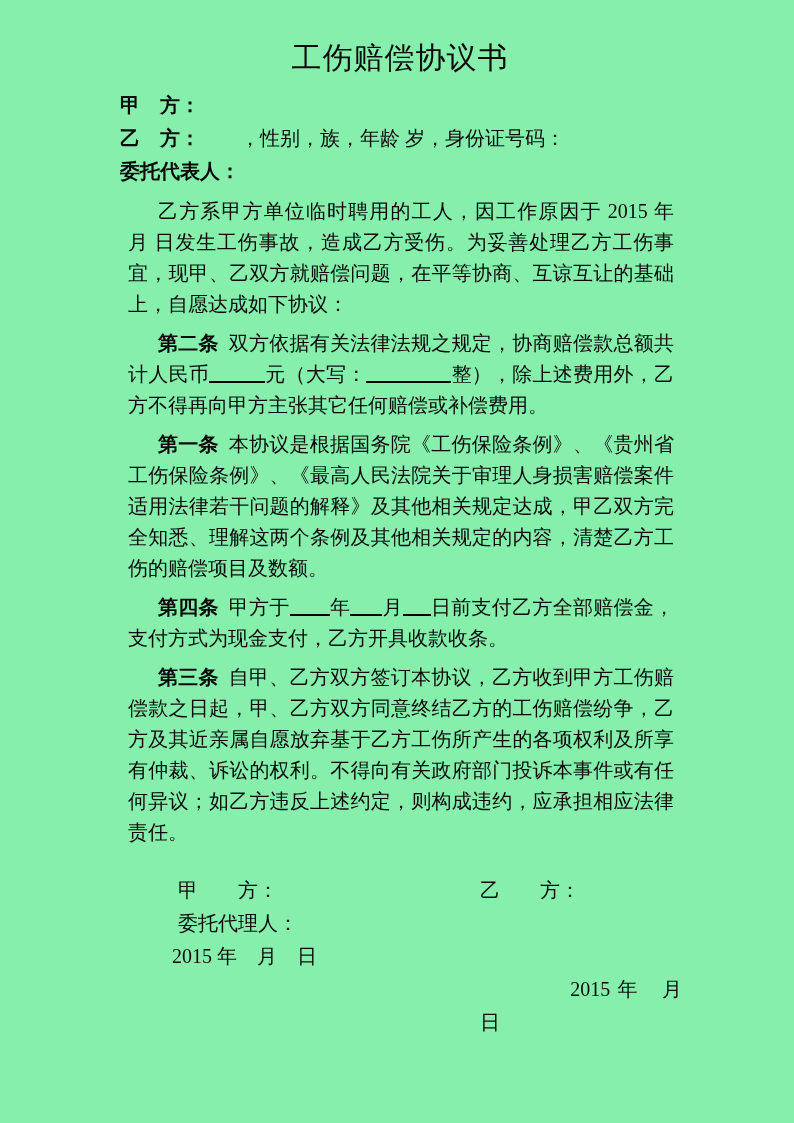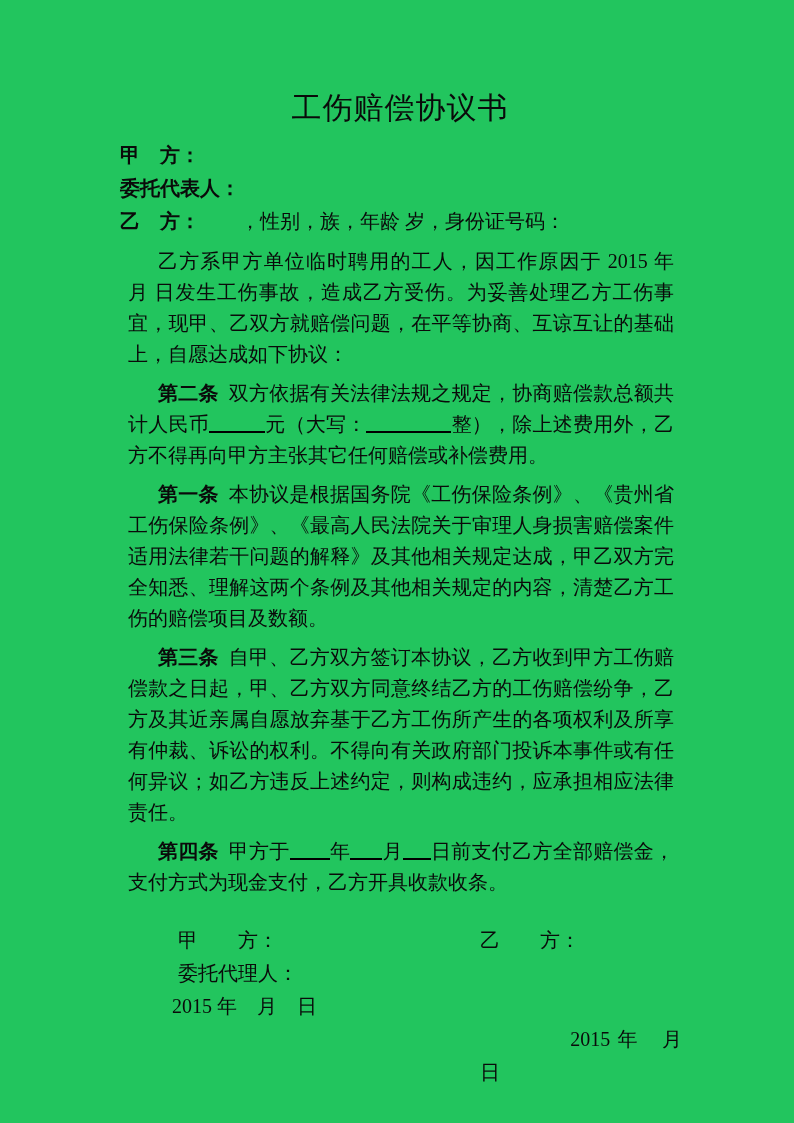--- a/index.html
+++ b/index.html
@@ -1,25 +1,25 @@
 <!DOCTYPE html>
 <html><head>
 <meta charset="utf-8">
 <style>
   html, body { margin: 0; padding: 0; background: #e8e8e8; }
   .page {
     position: relative;
     width: 794px;
     height: 1123px;
     margin: 0 auto;
-    background: #22c55e;
+    background: #86efac;
     color: #0a0a0a;
     font-family: "Liberation Serif", "DejaVu Serif", serif;
     box-sizing: border-box;
-    padding-top: 90px;
+    padding-top: 40px;
     overflow: hidden;
   }
   .doc-title {
     width: 560px;
     margin: 0 0 0 120px;
     text-align: center;
     font-family: "Liberation Sans", "DejaVu Sans", sans-serif;
     font-weight: 400;
     font-size: 30px;
     line-height: 36px;
@@ -58,30 +58,30 @@
 </style>
 </head>
 <body>
 
 <div class="page">
   <div class="doc-title">工伤赔偿协议书</div>
 
   <div class="content">
     <div class="parties" id="parties">
         <div class="party-line"><span class="party-label">甲　方：</span></div>
+        <div class="party-line"><span class="party-label">乙　方：</span><span class="party-value">　　，性别，族，年龄 岁，身份证号码：</span></div>
         <div class="party-line"><span class="party-label">委托代表人：</span></div>
-        <div class="party-line"><span class="party-label">乙　方：</span><span class="party-value">　　，性别，族，年龄 岁，身份证号码：</span></div>
       </div>
 
     <div class="clauses" id="clauses">
         <p class="para"><span>乙方系甲方单位临时聘用的工人，因工作原因于 2015 年　 月 日发生工伤事故，造成乙方受伤。为妥善处理乙方工伤事宜，现甲、乙双方就赔偿问题，在平等协商、互谅互让的基础上，自愿达成如下协议：</span></p>
         <p class="para"><span class="lead">第二条</span><span>双方依据有关法律法规之规定，协商赔偿款总额共计人民币</span><span class="blank" style="width: 56px;"></span><span>元（大写：</span><span class="blank" style="width: 85px;"></span><span>整），除上述费用外，乙方不得再向甲方主张其它任何赔偿或补偿费用。</span></p>
         <p class="para"><span class="lead">第一条</span><span>本协议是根据国务院《工伤保险条例》、《贵州省工伤保险条例》、《最高人民法院关于审理人身损害赔偿案件适用法律若干问题的解释》及其他相关规定达成，甲乙双方完全知悉、理解这两个条例及其他相关规定的内容，清楚乙方工伤的赔偿项目及数额。</span></p>
+        <p class="para"><span class="lead">第四条</span><span>甲方于</span><span class="blank" style="width: 40px;"></span><span>年</span><span class="blank" style="width: 32px;"></span><span>月</span><span class="blank" style="width: 28px;"></span><span>日前支付乙方全部赔偿金，支付方式为现金支付，乙方开具收款收条。</span></p>
         <p class="para"><span class="lead">第三条</span><span>自甲、乙方双方签订本协议，乙方收到甲方工伤赔偿款之日起，甲、乙方双方同意终结乙方的工伤赔偿纷争，乙方及其近亲属自愿放弃基于乙方工伤所产生的各项权利及所享有仲裁、诉讼的权利。不得向有关政府部门投诉本事件或有任何异议；如乙方违反上述约定，则构成违约，应承担相应法律责任。</span></p>
-        <p class="para"><span class="lead">第四条</span><span>甲方于</span><span class="blank" style="width: 40px;"></span><span>年</span><span class="blank" style="width: 32px;"></span><span>月</span><span class="blank" style="width: 28px;"></span><span>日前支付乙方全部赔偿金，支付方式为现金支付，乙方开具收款收条。</span></p>
       </div>
 
     <div class="signature">
       <div class="sig-row">
         <div class="sig-left">甲　　方：</div>
         <div class="sig-right">乙　　方：</div>
       </div>
       <div class="sig-row">
         <div class="sig-left">委托代理人：</div>
         <div class="sig-right"></div>

